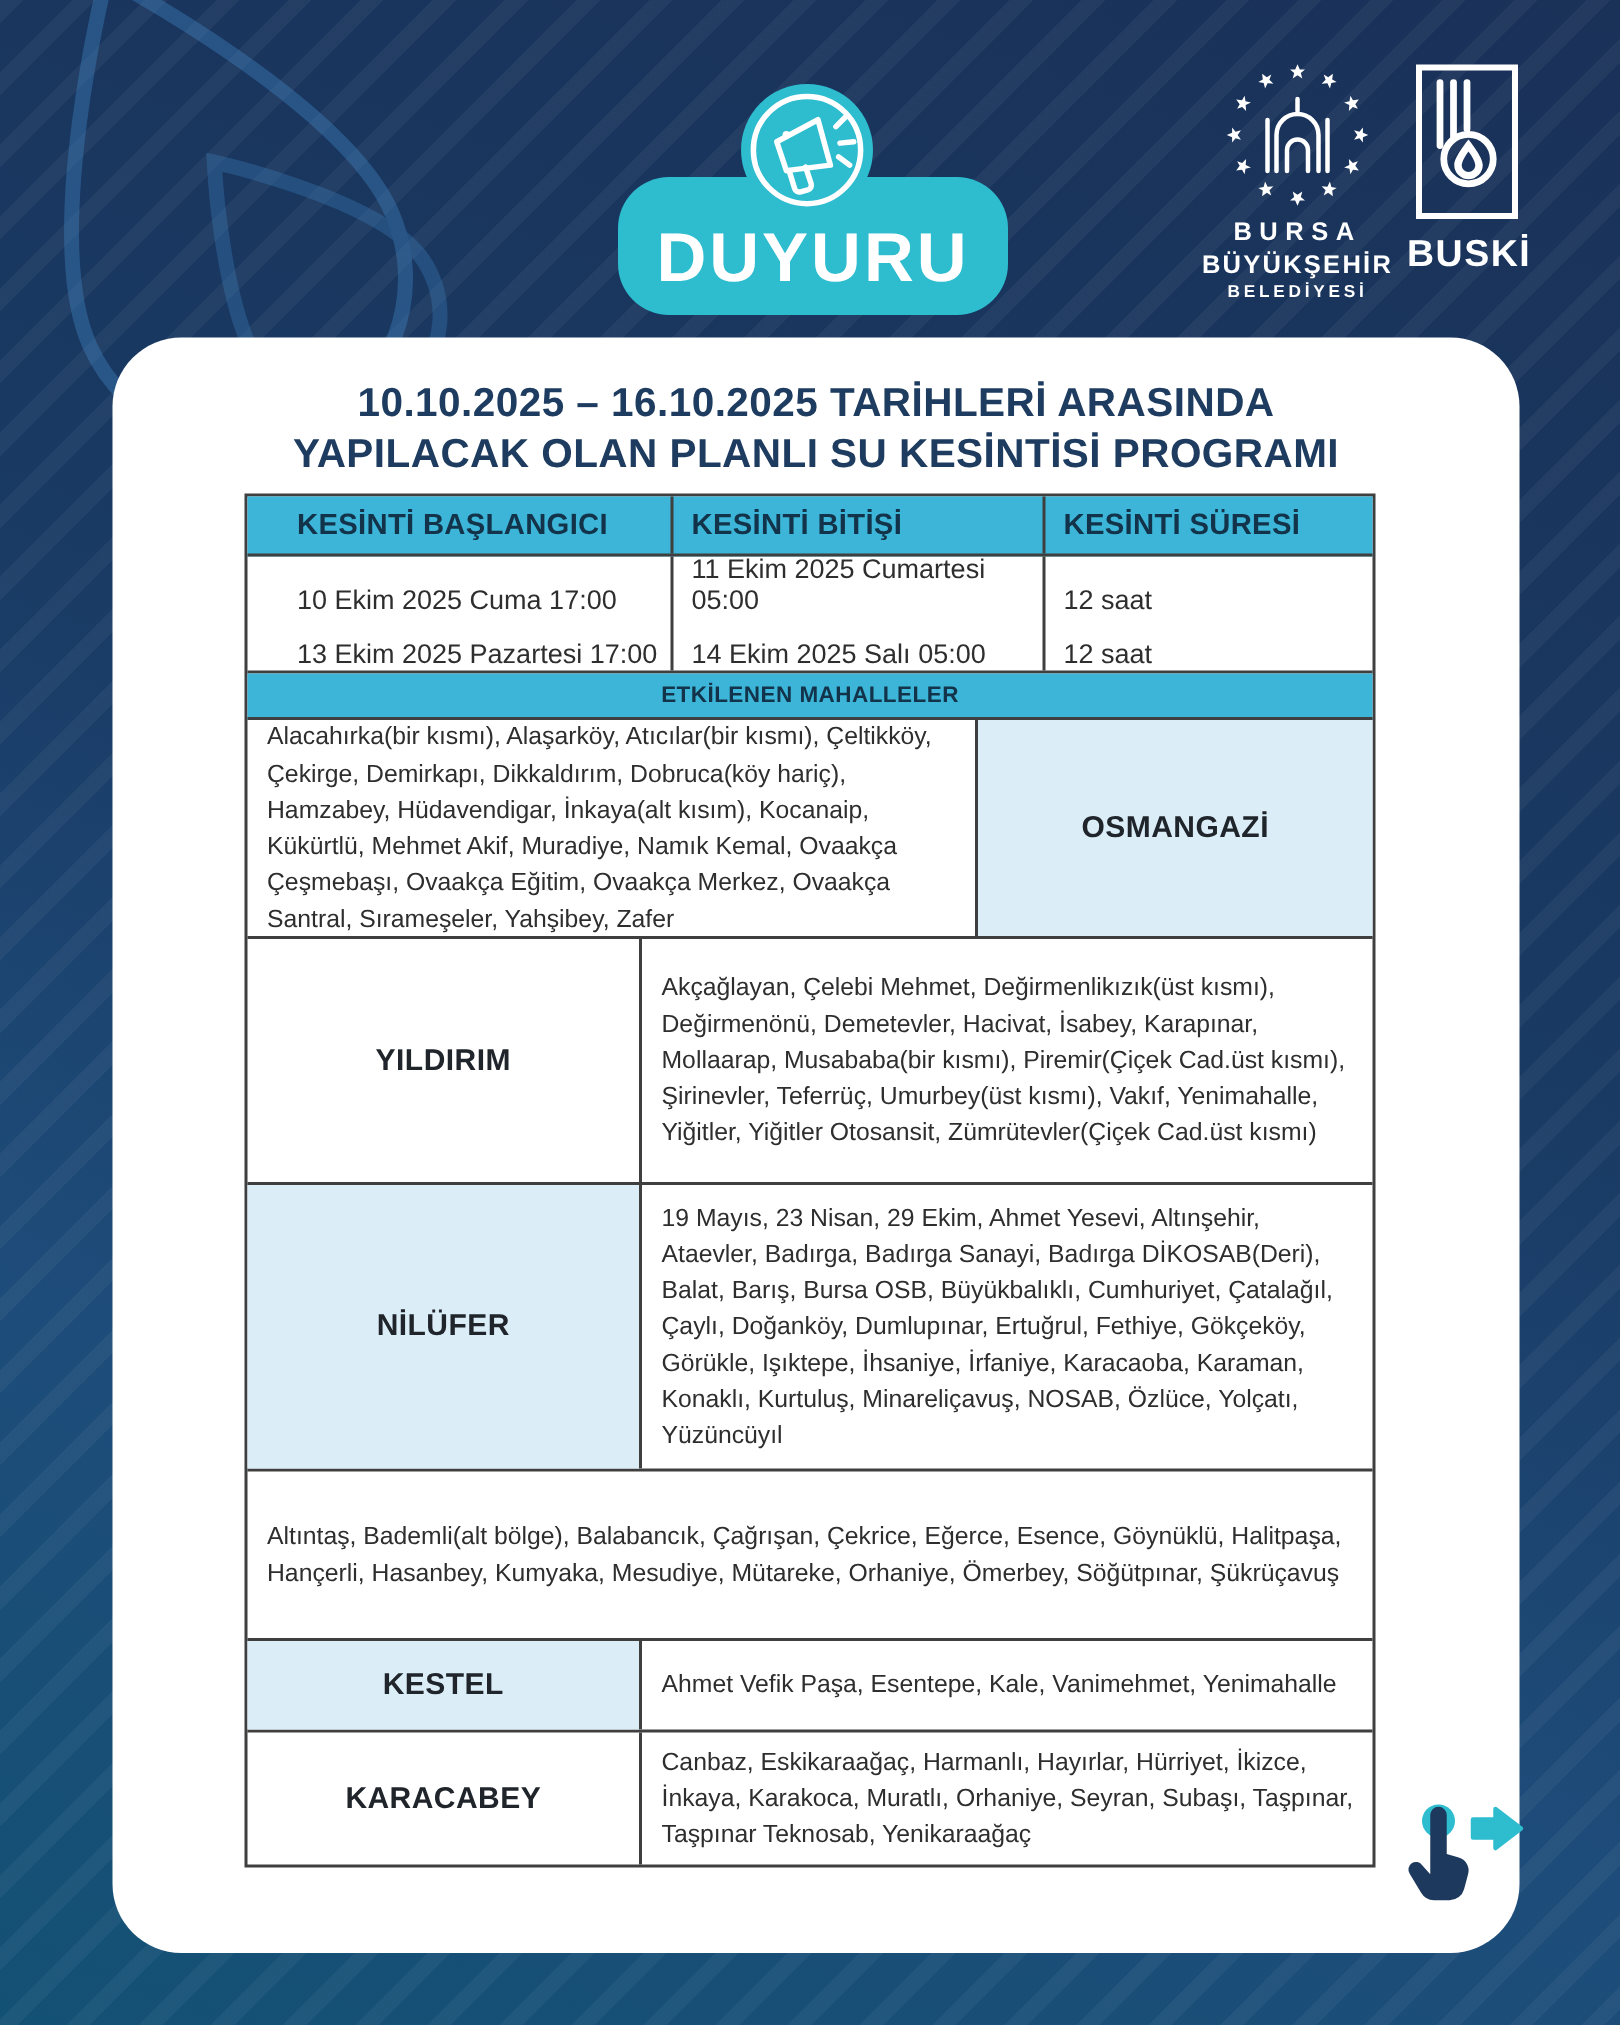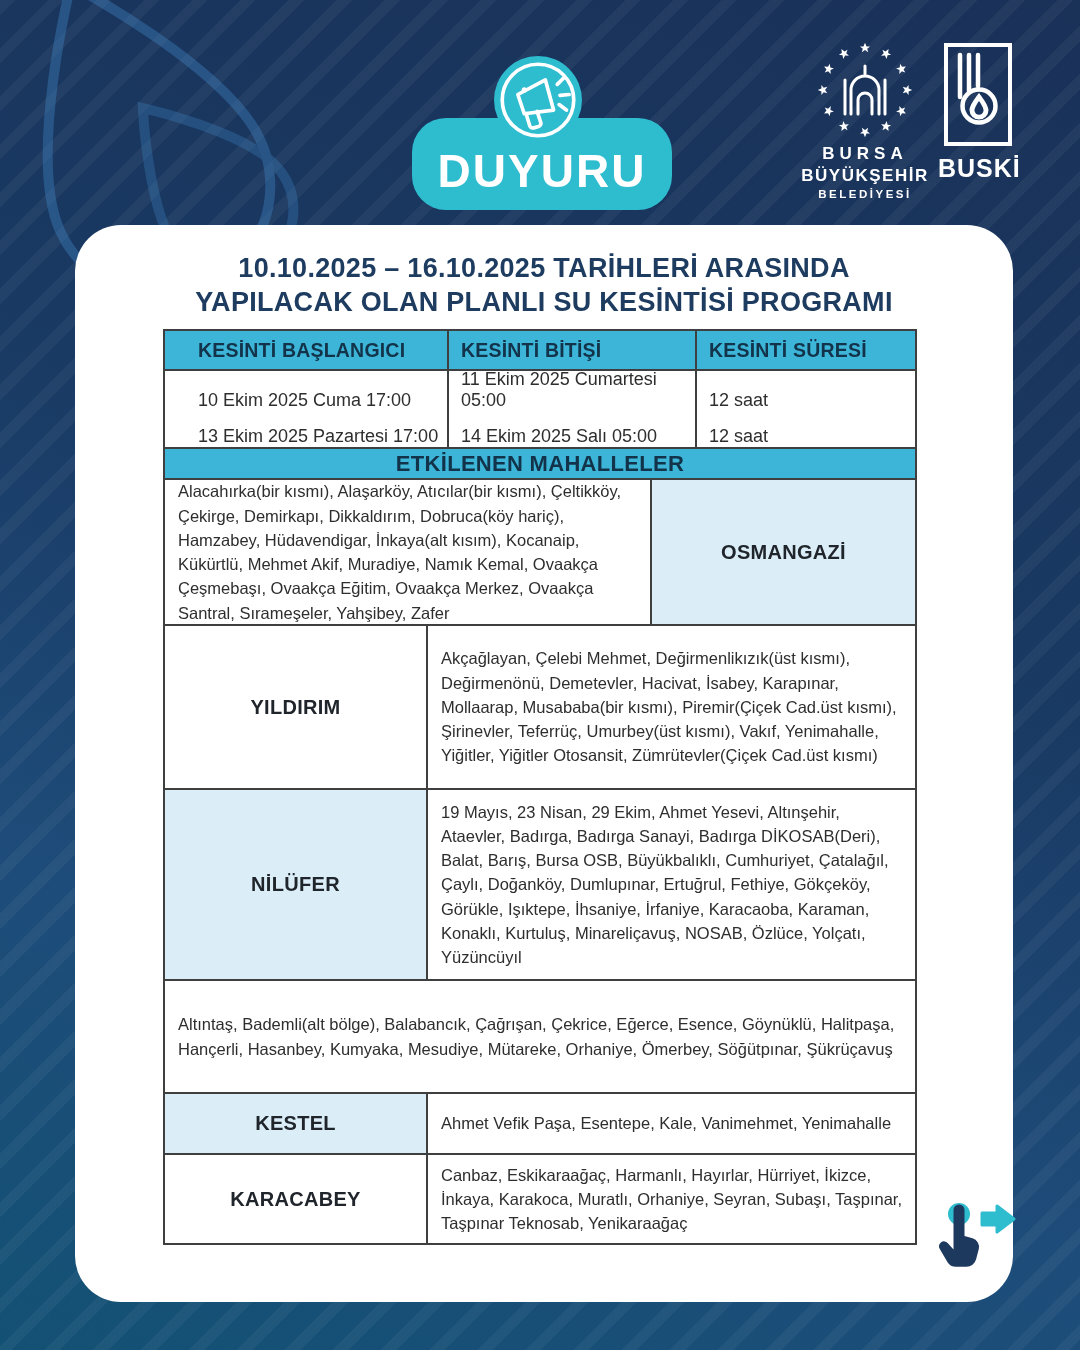--- a/index.html
+++ b/index.html
@@ -33,21 +33,21 @@
   .trow:last-child{border-bottom:none;}
   .cell{box-sizing:border-box;border-right:2px solid #3f3f3f;}
   .cell:last-child{border-right:none;}
   .c1{width:263px;margin-left:21px;} .c2{width:248px;} .c3{flex:1;border-radius:18px;}
   .hdr{height:40px;background:#3cb5d8;}
   .hdr .cell{display:flex;align-items:center;padding-left:12px;color:#123349;font-weight:bold;font-size:19.5px;letter-spacing:.2px;}
   .dates{height:78px;}
   .dates .cell{display:flex;flex-direction:column;justify-content:flex-end;gap:15px;padding-left:12px;
     color:#2e2e2e;font-size:18px;}
   .sect{height:31px;background:#3cb5d8;display:flex;align-items:center;justify-content:center;}
-  .sect span{color:#123349;font-weight:bold;font-size:22px;letter-spacing:.3px;}
+  .sect span{color:#123349;font-weight:bold;font-size:15px;letter-spacing:.3px;}
   .dname{width:263px;display:flex;align-items:center;justify-content:center;
     color:#20252b;font-weight:bold;font-size:20px;letter-spacing:.3px;}
   .dlist{flex:1;display:flex;align-items:center;padding:8px 12px 8px 13px;color:#2e2e2e;font-size:16.5px;line-height:1.47;}
   .tint{background:#dbeef8;}
   .r-osm{height:146px;} .r-yil{height:164px;} .r-nil{height:191px;}
   .r-mud{height:113px;} .r-kes{height:61px;} .r-kar{height:88px;}
   
   .swipe{position:absolute;left:852px;top:972px;width:96px;height:84px;}
 </style>
 </head>

